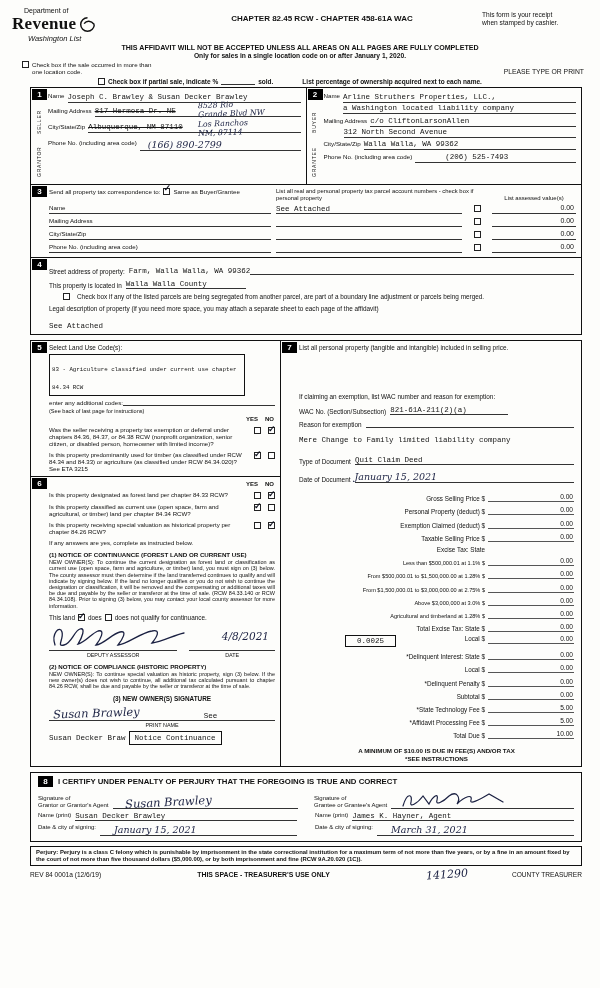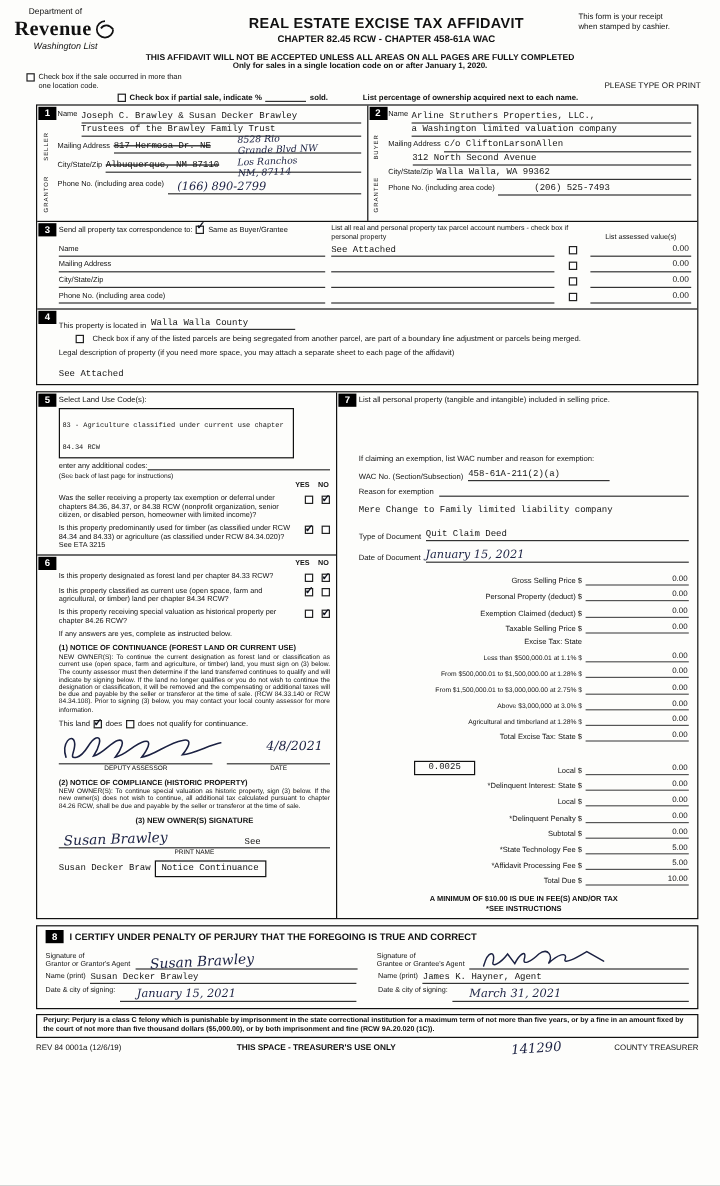--- a/index.html
+++ b/index.html
@@ -105,21 +105,21 @@
 .s7lab{margin-right:4px}
 .wacv{width:118px}
 .s7reason{margin-top:8px}
 .ddate{font-size:9.5px}
 .money{margin-top:10px}
 .mrow{display:flex;justify-content:flex-end;align-items:flex-end;margin-top:4.2px}
 .mlabel{font-size:6.3px;text-align:right}
 .sm .mlabel{font-size:5.6px}
 .mval{width:86px;border-bottom:1px solid #555;text-align:right;font-size:6.6px;margin-left:3px;line-height:8px;padding-right:1px}
 .noline{border-bottom:none}
-.localrow{display:flex;align-items:flex-end;margin-top:16px}
+.localrow{display:flex;align-items:flex-start;margin-top:3px}
 .ratebox{border:1.5px solid #111;padding:1px 11px;font-size:7.5px;margin-left:46px}
 .localrow .mlabel{margin-left:auto}
 .minnote{text-align:center;font-weight:bold;font-size:6.2px;margin-top:8px;line-height:7.5px}
 
 .box3{border:1px solid #111;margin:5px 6px 0 18px;position:relative;padding:3px 7px 5px 7px}
 .s8head{display:flex;align-items:center;gap:5px}
 .inum{position:static;flex:none}
 .certify{font-size:7.8px;font-weight:bold}
 .s8cols{display:flex;gap:16px;margin-top:3px}
 .s8col{flex:1;display:flex;align-items:flex-end;gap:4px}
@@ -148,21 +148,20 @@
       <div class="dept-row">
         <span class="dept-name">Revenue</span>
         <svg class="swirl" viewBox="0 0 20 20">
           <path d="M10 2 A8 8 0 1 0 18 10" fill="none" stroke="#111" stroke-width="1.7"></path>
           <path d="M18 10 C14 5 9 5 6 9" fill="none" stroke="#111" stroke-width="1.7"></path>
         </svg>
       </div>
       <div class="dept-sub">Washington List</div>
     </div>
     <div class="htitle">
-      <div class="form-title">REAL ESTATE EXCISE TAX AFFIDAVIT</div>
       <div class="form-chapter">CHAPTER 82.45 RCW - CHAPTER 458-61A WAC</div>
     </div>
     <div class="receipt">
       <div>This form is your receipt</div>
       <div>when stamped by cashier.</div>
     </div>
   </div>
   <div class="notice-bold">THIS AFFIDAVIT WILL NOT BE ACCEPTED UNLESS ALL AREAS ON ALL PAGES ARE FULLY COMPLETED</div>
   <div class="notice-sub">Only for sales in a single location code on or after January 1, 2020.</div>
   <div class="prerow">
@@ -186,21 +185,20 @@
       <div class="party sellerp">
         <div class="secnum">1</div>
         <div class="vstrip">
           <span class="vlabel">SELLER</span>
           <span class="vlabel">GRANTOR</span>
         </div>
         <div class="frow">
           <span class="flabel">Name</span>
           <span class="fval">
             <span class="typed blk">Joseph C. Brawley &amp; Susan Decker Brawley</span>
-            <span class="typed blk">Trustees of the Brawley Family Trust</span>
           </span>
         </div>
         <div class="frow" style="margin-top:4px">
           <span class="flabel">Mailing Address</span>
           <span class="fval ul"><span class="typed strike">817 Hermosa Dr. NE</span></span>
           <span class="hand corr corr1">
             <span>8528 Rio</span><br><span>Grande Blvd NW</span>
           </span>
         </div>
         <div class="frow" style="margin-top:6px">
@@ -219,21 +217,21 @@
       <div class="party">
         <div class="secnum">2</div>
         <div class="vstrip">
           <span class="vlabel">BUYER</span>
           <span class="vlabel">GRANTEE</span>
         </div>
         <div class="frow">
           <span class="flabel">Name</span>
           <span class="fval">
             <span class="typed blk">Arline Struthers Properties, LLC.,</span>
-            <span class="typed blk">a Washington limited valuation company</span>
+            <span class="typed blk">a Washington located liability company</span>
           </span>
         </div>
         <div class="frow" style="margin-top:3px">
           <span class="flabel">Mailing Address</span>
           <span class="fval ul"><span class="typed">c/o CliftonLarsonAllen</span></span>
         </div>
         <div class="frow">
           <span class="fval ul" style="margin-left:20px"><span class="typed">312 North Second Avenue</span></span>
         </div>
         <div class="frow" style="margin-top:2px">
@@ -285,20 +283,25 @@
         <div class="s3p"></div>
         <div class="s3cbc">
             <span class="cb"></span>
           </div>
         <div class="s3v">0.00</div>
       </div>
     </div>
 
     <div class="sec4">
       <div class="secnum">4</div>
+      <div class="s4row">
+        <span class="s4lab">Street address of property:</span>
+        <span class="typed">Farm, Walla Walla, WA 99362</span>
+        <span class="fill ul"></span>
+      </div>
       <div class="s4row">
         <span class="s4lab">This property is located in</span>
         <span class="typed ul" style="min-width:120px">Walla Walla County</span>
       </div>
       <div class="s4ck">
         <span class="cb"></span>
         <span class="s4seg">Check box if any of the listed parcels are being segregated from another parcel, are part of a boundary line adjustment or parcels being merged.</span>
       </div>
       <div class="s4leg">Legal description of property (if you need more space, you may attach a separate sheet to each page of the affidavit)</div>
       <div class="s4row" style="margin-top:6px">
@@ -404,21 +407,21 @@
     </div>
 
     <div class="colR">
       <div class="sec7">
         <div class="secnum">7</div>
         <div>List all personal property (tangible and intangible) included in selling price.</div>
         <div class="s7space"></div>
         <div>If claiming an exemption, list WAC number and reason for exemption:</div>
         <div class="s7row">
           <span class="s7lab">WAC No. (Section/Subsection)</span>
-          <span class="typed ul wacv">458-61A-211(2)(a)</span>
+          <span class="typed ul wacv">821-61A-211(2)(a)</span>
         </div>
         <div class="s7row">
           <span class="s7lab">Reason for exemption</span>
           <span class="fill ul"></span>
         </div>
         <div class="s7reason typed">Mere Change to Family limited liability company</div>
         <div class="s7row" style="margin-top:12px">
           <span class="s7lab">Type of Document</span>
           <span class="typed ul fill">Quit Claim Deed</span>
         </div>

